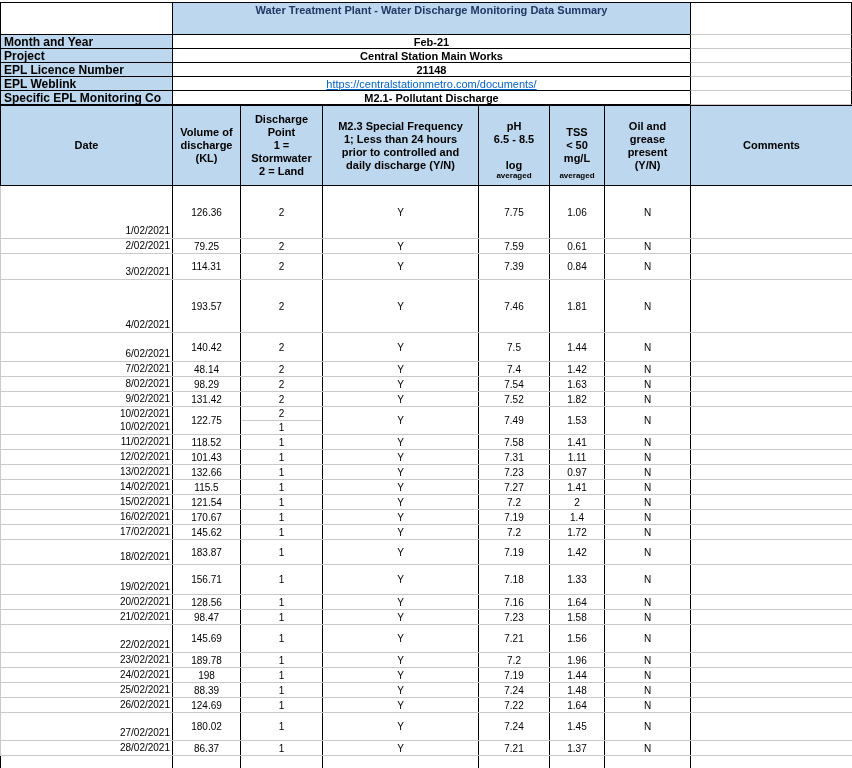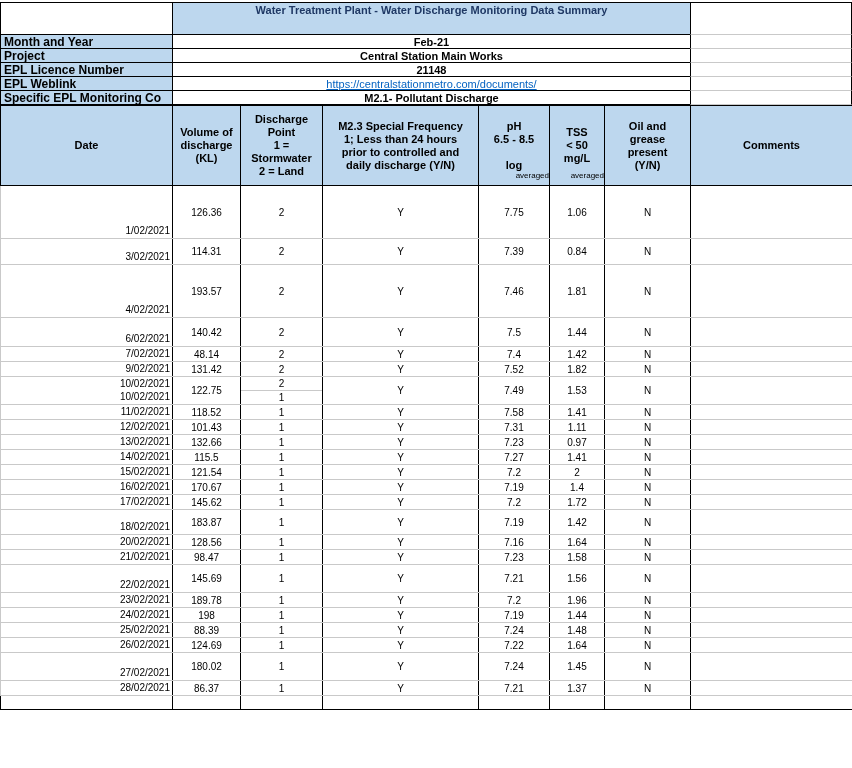--- a/index.html
+++ b/index.html
@@ -41,21 +41,21 @@
   table.main{
     width:852px;border-collapse:collapse;table-layout:fixed;
     font-size:10px;box-sizing:border-box;
   }
   table.main th{
     background:#BDD7EE;border:1px solid #000;font-weight:bold;font-size:11px;
     padding:0;position:relative;vertical-align:middle;text-align:center;
   }
   .hcell{white-space:pre-line;line-height:13px;}
   .hsub{
-    font-size:8px;font-weight:normal;position:absolute;left:0;right:0;bottom:5px;text-align:right;
+    font-size:8px;font-weight:bold;position:absolute;left:0;right:0;bottom:5px;text-align:center;
   }
   tbody.data td{
     border-left:1px solid #000;border-right:1px solid #000;border-bottom:1px solid #C9C9C9;
     padding:0;text-align:center;vertical-align:middle;overflow:hidden;
   }
   tbody.data td.c-date{
     text-align:right;vertical-align:bottom;padding:0 2px 1px 0;
     white-space:pre-line;line-height:13px;border-left:1px solid #C9C9C9;
   }
   tbody.data td.c-point{line-height:13px;}
@@ -165,20 +165,30 @@
         <tr style="height: 53px;">
           <td class="c-date">1/02/2021</td>
           <td class="c-volume">126.36</td>
           <td class="c-point">2</td>
           <td class="c-special">Y</td>
           <td class="c-ph">7.75</td>
           <td class="c-tss">1.06</td>
           <td class="c-oil">N</td>
           <td class="c-comments"></td>
         </tr>
+        <tr style="height: 15px;">
+          <td class="c-date">2/02/2021</td>
+          <td class="c-volume">79.25</td>
+          <td class="c-point">2</td>
+          <td class="c-special">Y</td>
+          <td class="c-ph">7.59</td>
+          <td class="c-tss">0.61</td>
+          <td class="c-oil">N</td>
+          <td class="c-comments"></td>
+        </tr>
         <tr style="height: 26px;">
           <td class="c-date">3/02/2021</td>
           <td class="c-volume">114.31</td>
           <td class="c-point">2</td>
           <td class="c-special">Y</td>
           <td class="c-ph">7.39</td>
           <td class="c-tss">0.84</td>
           <td class="c-oil">N</td>
           <td class="c-comments"></td>
         </tr>
@@ -202,20 +212,30 @@
           <td class="c-oil">N</td>
           <td class="c-comments"></td>
         </tr>
         <tr style="height: 14px;">
           <td class="c-date">7/02/2021</td>
           <td class="c-volume">48.14</td>
           <td class="c-point">2</td>
           <td class="c-special">Y</td>
           <td class="c-ph">7.4</td>
           <td class="c-tss">1.42</td>
+          <td class="c-oil">N</td>
+          <td class="c-comments"></td>
+        </tr>
+        <tr style="height: 14px;">
+          <td class="c-date">8/02/2021</td>
+          <td class="c-volume">98.29</td>
+          <td class="c-point">2</td>
+          <td class="c-special">Y</td>
+          <td class="c-ph">7.54</td>
+          <td class="c-tss">1.63</td>
           <td class="c-oil">N</td>
           <td class="c-comments"></td>
         </tr>
         <tr style="height: 15px;">
           <td class="c-date">9/02/2021</td>
           <td class="c-volume">131.42</td>
           <td class="c-point">2</td>
           <td class="c-special">Y</td>
           <td class="c-ph">7.52</td>
           <td class="c-tss">1.82</td>
@@ -306,20 +326,30 @@
           <td class="c-oil">N</td>
           <td class="c-comments"></td>
         </tr>
         <tr style="height: 25px;">
           <td class="c-date">18/02/2021</td>
           <td class="c-volume">183.87</td>
           <td class="c-point">1</td>
           <td class="c-special">Y</td>
           <td class="c-ph">7.19</td>
           <td class="c-tss">1.42</td>
+          <td class="c-oil">N</td>
+          <td class="c-comments"></td>
+        </tr>
+        <tr style="height: 30px;">
+          <td class="c-date">19/02/2021</td>
+          <td class="c-volume">156.71</td>
+          <td class="c-point">1</td>
+          <td class="c-special">Y</td>
+          <td class="c-ph">7.18</td>
+          <td class="c-tss">1.33</td>
           <td class="c-oil">N</td>
           <td class="c-comments"></td>
         </tr>
         <tr style="height: 14px;">
           <td class="c-date">20/02/2021</td>
           <td class="c-volume">128.56</td>
           <td class="c-point">1</td>
           <td class="c-special">Y</td>
           <td class="c-ph">7.16</td>
           <td class="c-tss">1.64</td>

